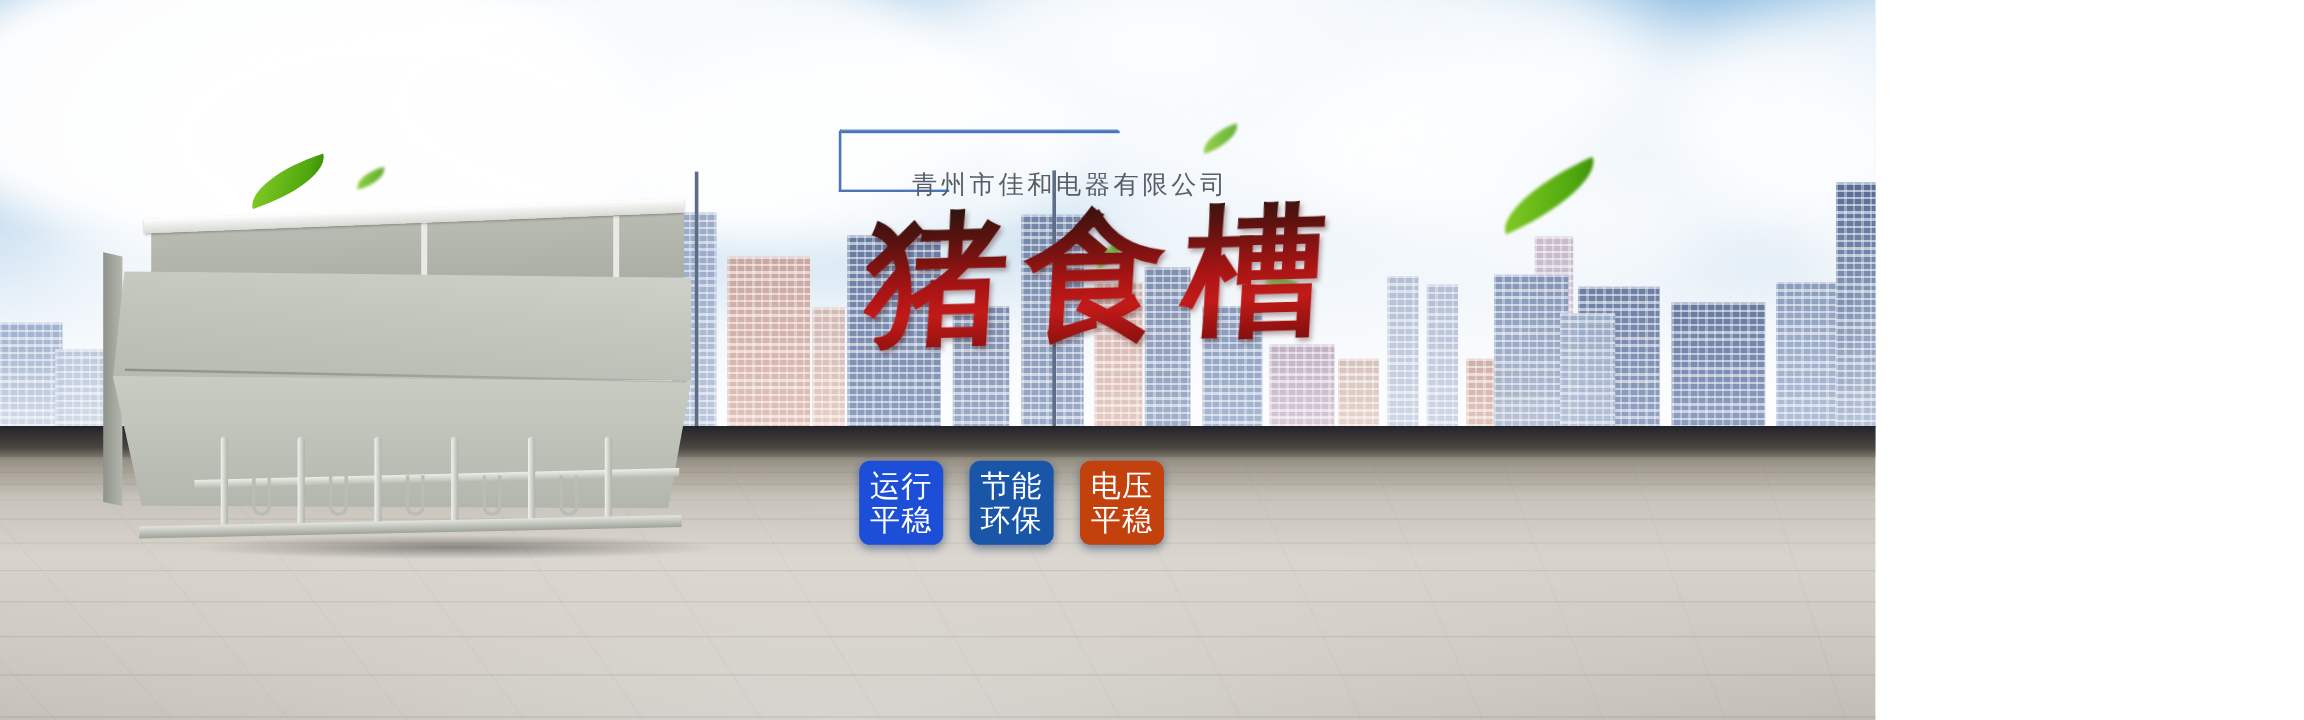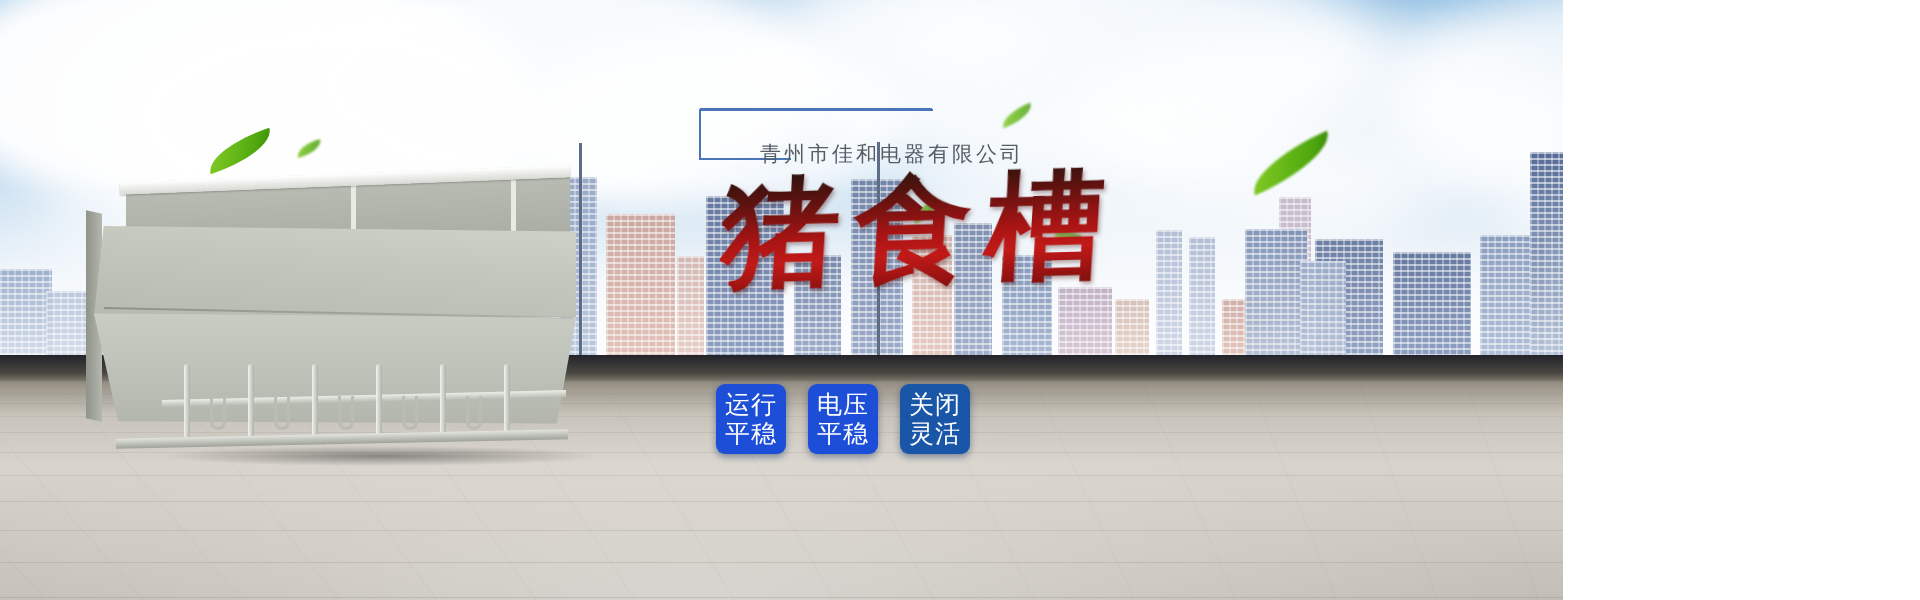--- a/index.html
+++ b/index.html
@@ -268,23 +268,23 @@
     <div class="company-name">青州市佳和电器有限公司</div>
 
     <div class="main-title">猪食槽</div>
 
 
     <div class="badges" id="badges">
         <div class="badge" style="background: #1d4ed8;">
           <span>运行</span>
           <span>平稳</span>
         </div>
-        <div class="badge" style="background: #1d4ed8; align-items: center;">
+        <div class="badge" style="background: rgb(26, 86, 168);">
+          <span>节能</span>
+          <span>环保</span>
+        </div>
+        <div class="badge" style="background: #c2410c; align-items: center;">
           <span>电压</span>
           <span>平稳</span>
-        </div>
-        <div class="badge" style="background: rgb(26, 86, 168);">
-          <span>关闭</span>
-          <span>灵活</span>
         </div>
       </div>
   </div>
 </div>
 
 </body></html>

